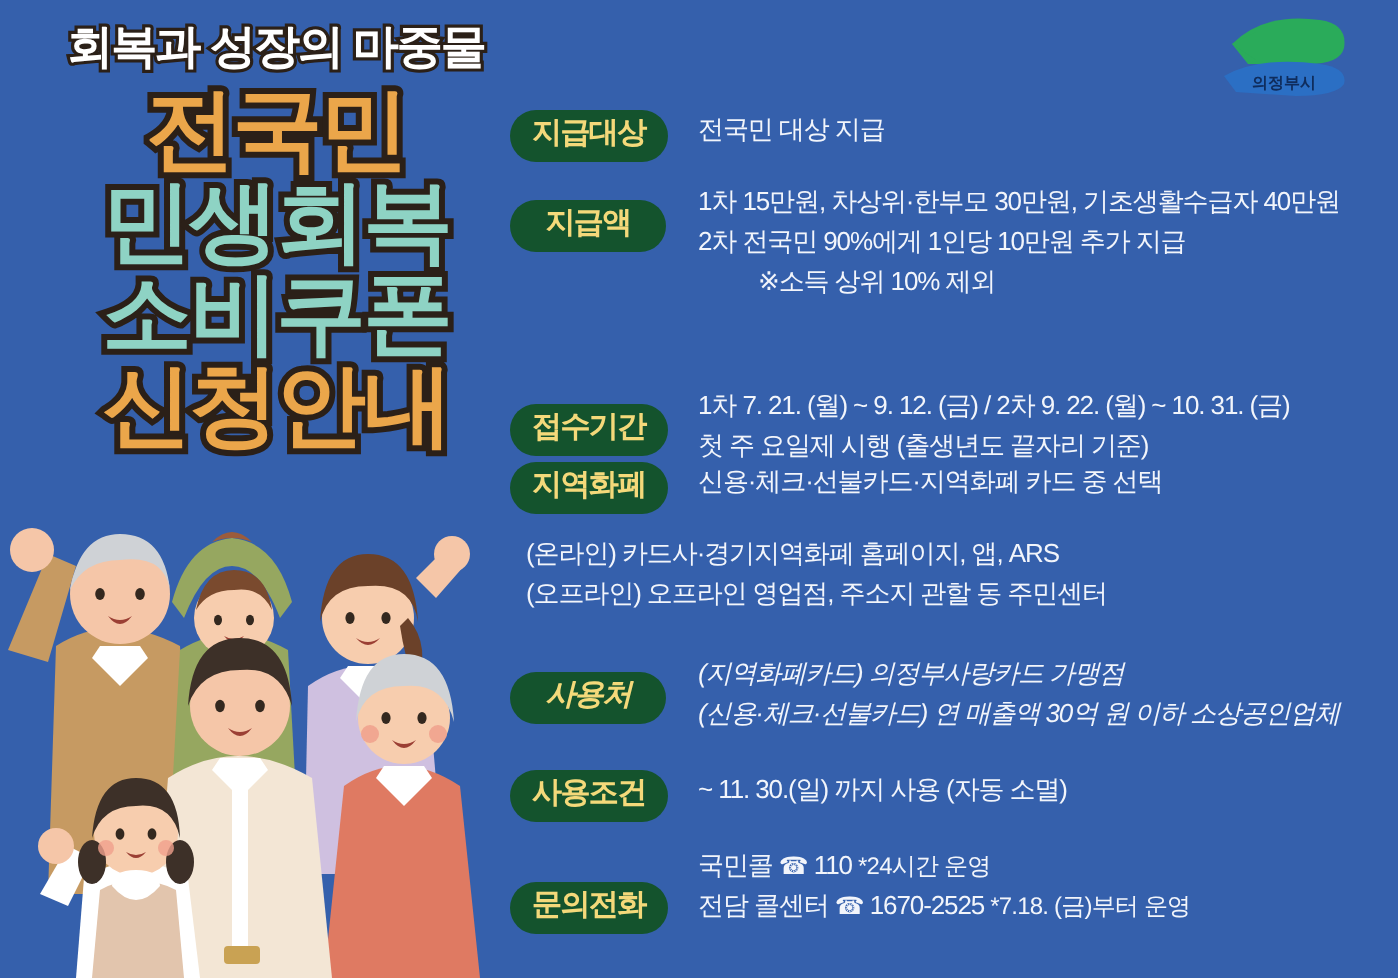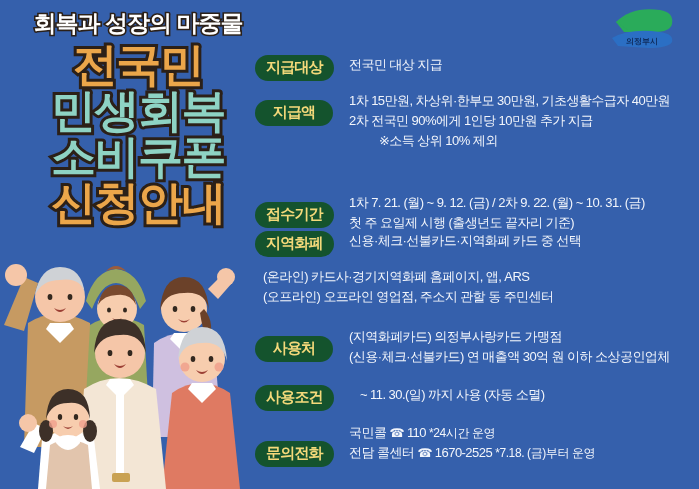--- a/index.html
+++ b/index.html
@@ -99,22 +99,22 @@
     letter-spacing:-0.4px;
   }
   .phone-ico { font-size:12px; }
 
   
   #row-target  { top:0px; }
   #row-amount  { top:36px; }
   #row-period  { top:138px; }
   #row-method  { top:176px; }
   #row-apply   { top:212px; }
-  #row-usable  { top:272px; }
-  #row-cond    { top:330px;gap:11px; }
+  #row-usable  { top:272px;font-style:italic; }
+  #row-cond    { top:330px; }
   #row-tel     { top:368px; }
 
   
   #row-amount  .pill-wrap,
   #row-period  .pill-wrap,
   #row-apply   .pill-wrap,
   #row-usable  .pill-wrap { align-items:center; padding-top:9px; }
   #row-tel     .pill-wrap { align-items:center; padding-top:18px; }
 </style>
 </head>

